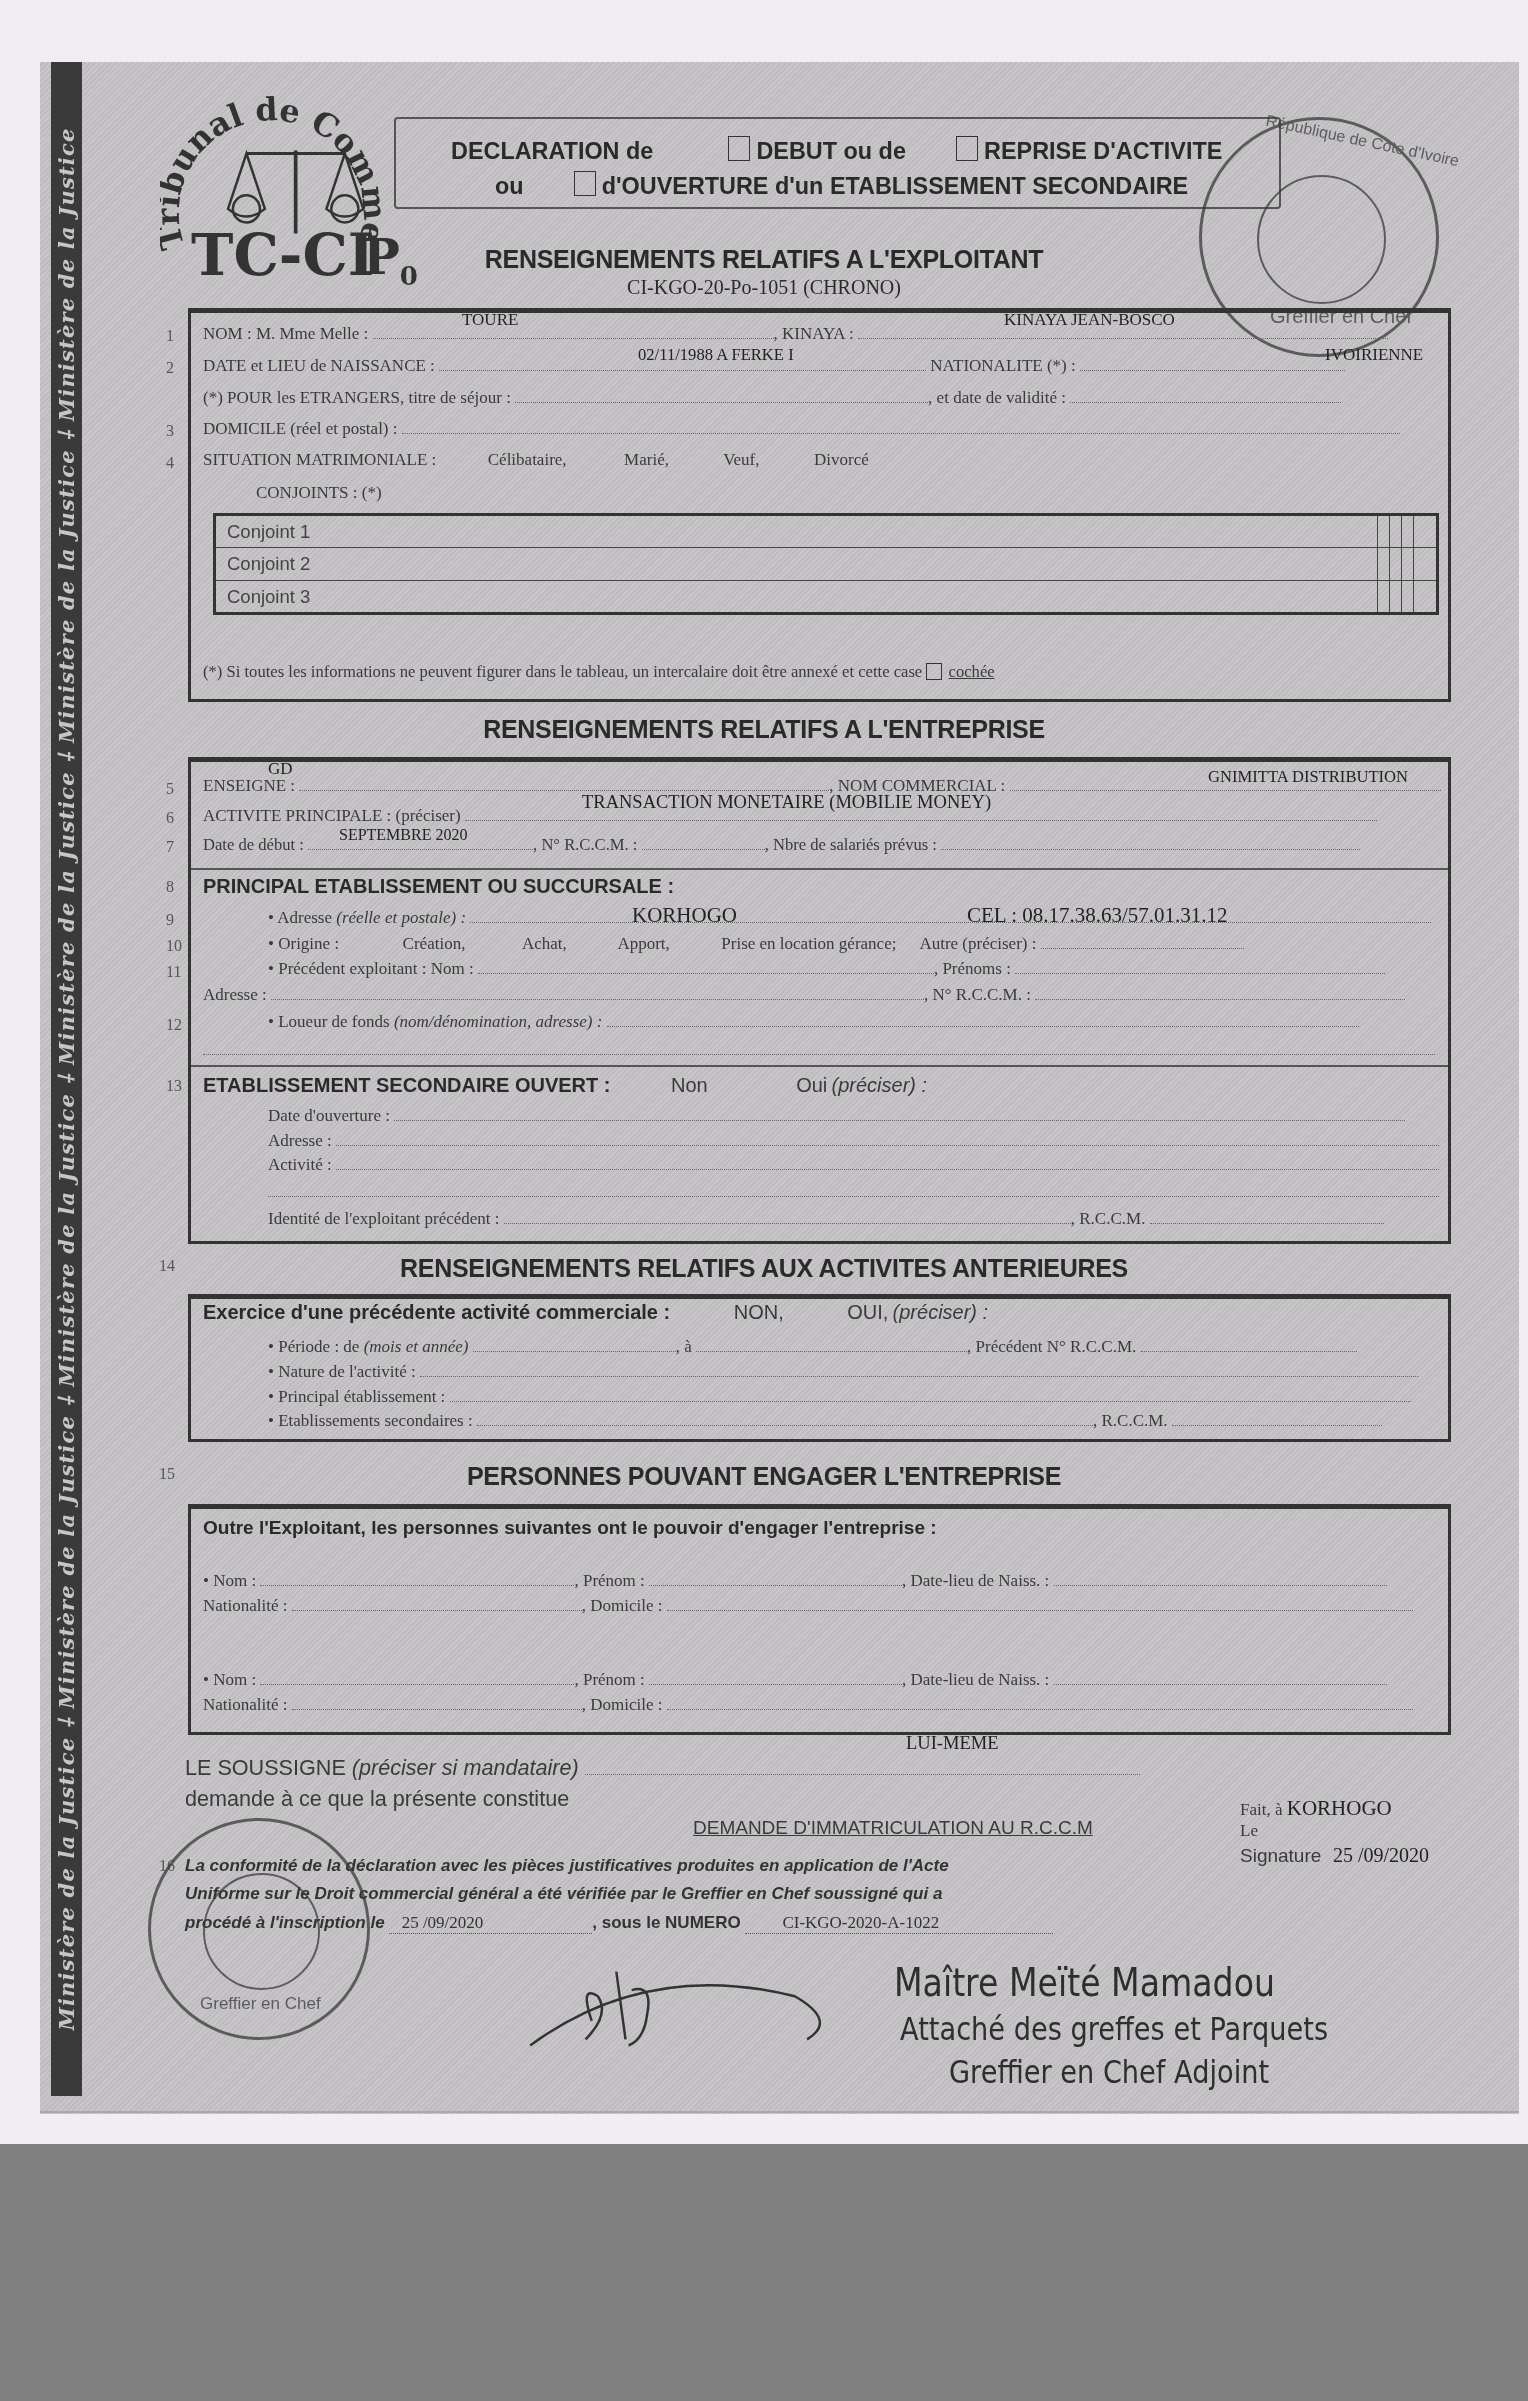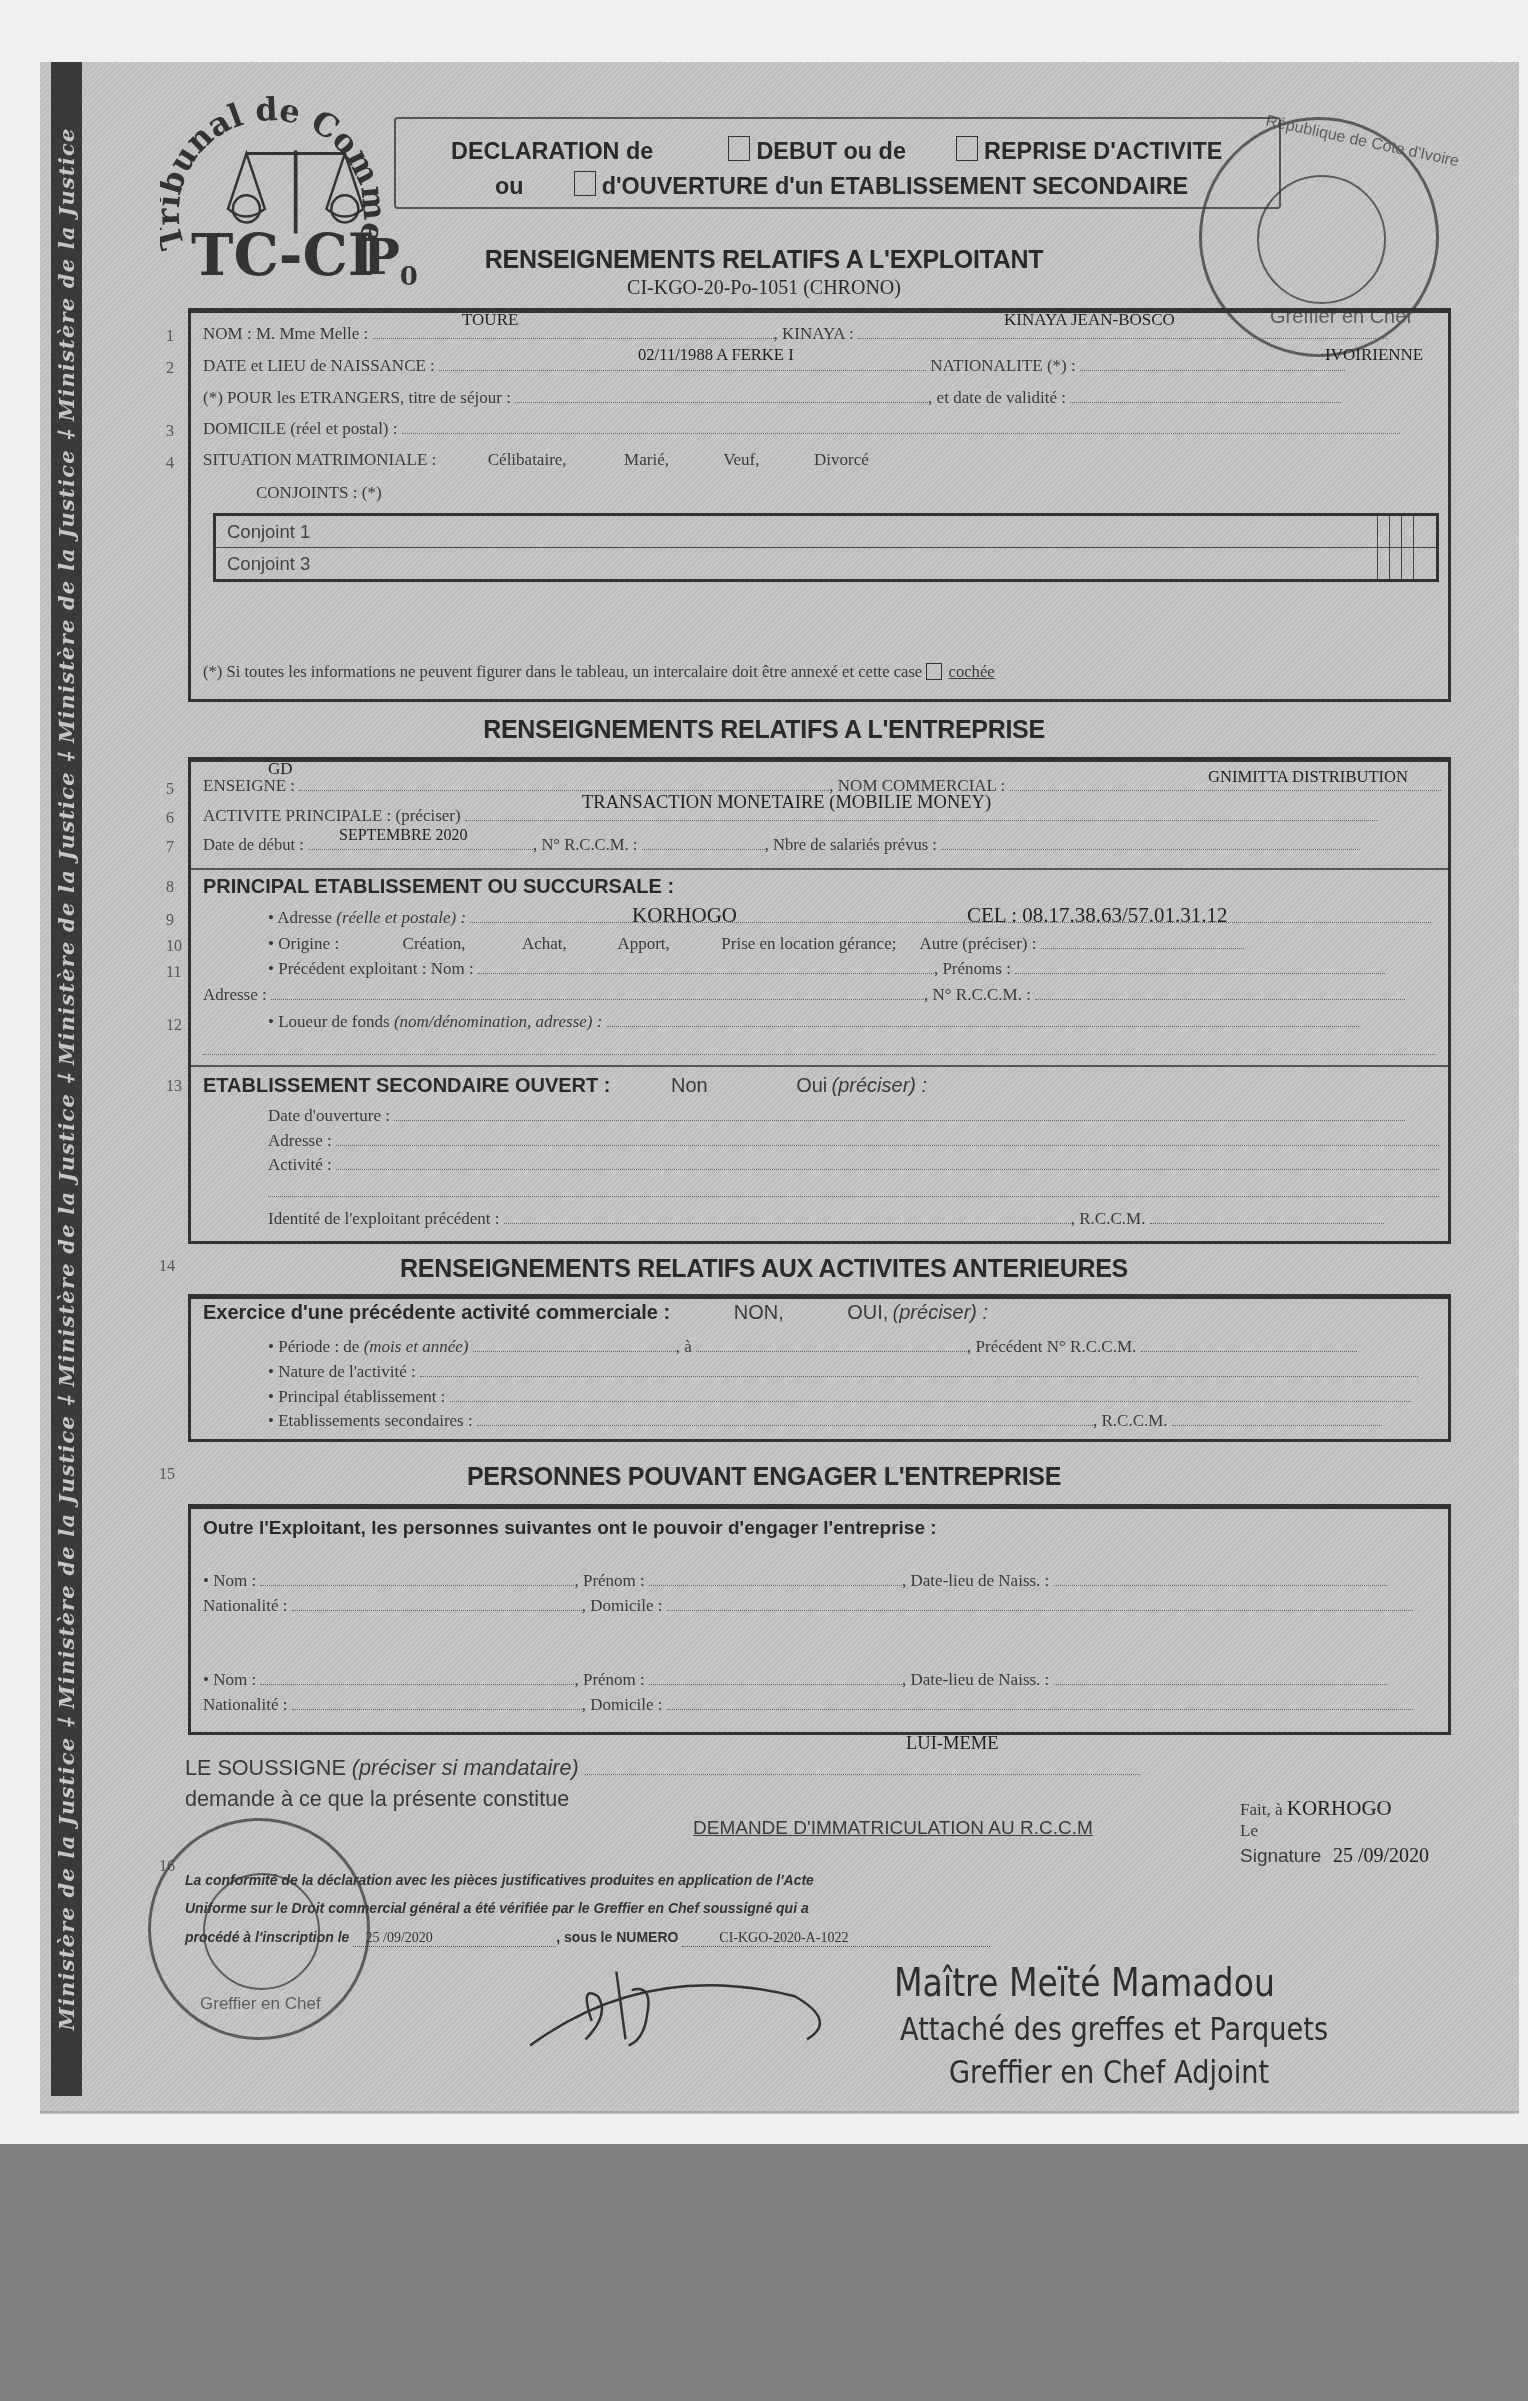--- a/index.html
+++ b/index.html
@@ -67,21 +67,21 @@
   .hr-thin { position: absolute; height: 1.8px; background: #555; }
 
   .sig-name { position: absolute; left: 894px; top: 1960px; font-family: "DejaVu Sans", sans-serif;
               font-size: 39px; color: #2e2e2e; transform: scaleX(0.85); transform-origin: left; white-space: nowrap; }
   .sig-title1 { position: absolute; left: 900px; top: 2010px; font-family: "DejaVu Sans", sans-serif;
                 font-size: 32px; color: #2e2e2e; transform: scaleX(0.85); transform-origin: left; white-space: nowrap; }
   .sig-title2 { position: absolute; left: 949px; top: 2053px; font-family: "DejaVu Sans", sans-serif;
                 font-size: 32px; color: #2e2e2e; transform: scaleX(0.85); transform-origin: left; white-space: nowrap; }
 
   .conf { position: absolute; left: 185px; font-family: "Liberation Sans", sans-serif; font-style: italic;
-          font-weight: bold; font-size: 14px; color: #333; white-space: nowrap; margin-top: 16px; }
+          font-weight: bold; font-size: 17px; color: #333; white-space: nowrap; }
 </style>
 </head>
 <body>
 
 <div class="paper"></div>
 <div class="page"></div>
 
 <div class="band">
   <div class="band-text">Ministère de la Justice  ⸸  Ministère de la Justice  ⸸  Ministère de la Justice  ⸸  Ministère de la Justice  ⸸  Ministère de la Justice  ⸸  Ministère de la Justice</div>
 </div>
@@ -177,20 +177,27 @@
 <table class="spouse">
   <tbody>
   <tr>
     <td class="lbl">Conjoint 1</td>
     <td></td>
         <td></td>
         <td></td>
         <td></td>
   </tr>
   <tr>
+    <td class="lbl">Conjoint 2</td>
+    <td></td>
+        <td></td>
+        <td></td>
+        <td></td>
+  </tr>
+  <tr>
     <td class="lbl">Conjoint 3</td>
     <td></td>
         <td></td>
         <td></td>
         <td></td>
   </tr>
 </tbody>
   </table>
 
 <div class="line" style="left:203px; top:662px; font-size:16.6px;">

